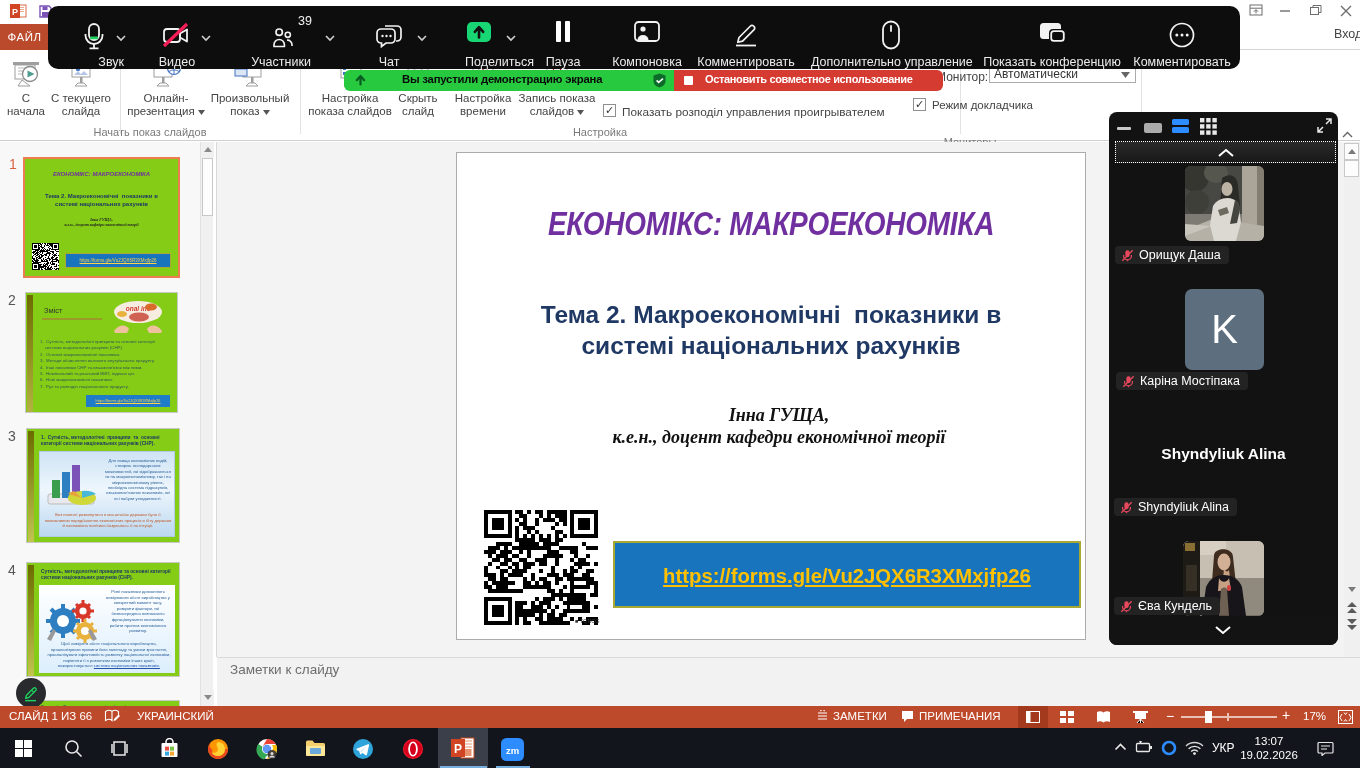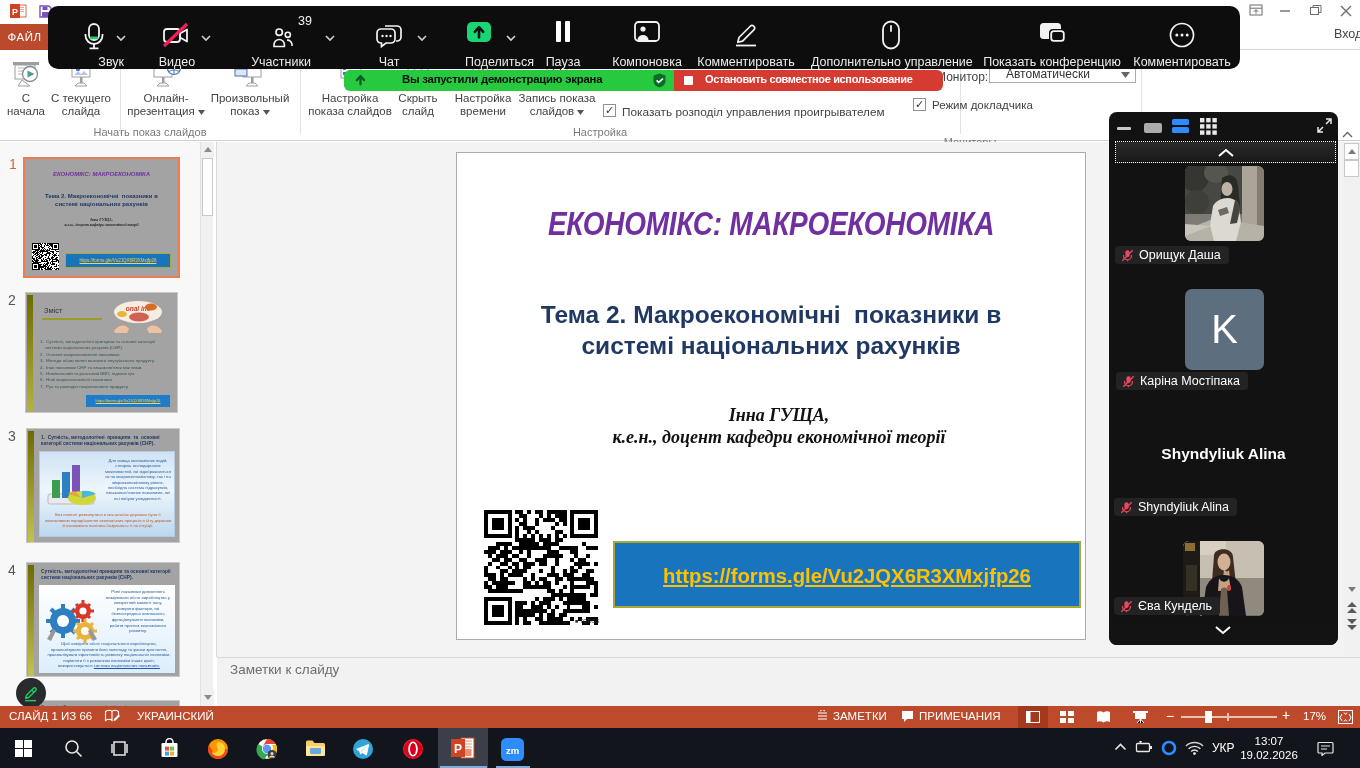--- a/index.html
+++ b/index.html
@@ -13,21 +13,21 @@
 #ribbon{left:0;top:50px;width:1360px;height:91px;background:#fff;border-bottom:1px solid #cfcfcf;}
 .rsep{position:absolute;top:54px;width:1px;height:80px;background:#e2e2e2;}
 .rbtn{position:absolute;top:54px;text-align:center;color:#444;font-size:11.5px;line-height:13px;}
 .rbtn .ric{height:36px;display:flex;align-items:flex-end;justify-content:center;margin-bottom:2px;}
 .glabel{position:absolute;top:126px;font-size:11px;color:#7a7a7a;text-align:center;}
 .cbx{position:absolute;width:13px;height:13px;background:#fff;border:1px solid #8f8f8f;font-size:11px;line-height:11px;text-align:center;color:#333;}
 .cbxlab{position:absolute;font-size:11.5px;color:#444;}
 
 #thumbpanel{left:0;top:142px;width:200px;height:564px;background:#f8f8f8;overflow:hidden;}
 .thumbnum{position:absolute;font-size:13px;color:#555;}
-.thumb{position:absolute;background:#a3a3a3;border:1px solid #c8c8c8;overflow:hidden;}
+.thumb{position:absolute;background:#84cc16;border:1px solid #c8c8c8;overflow:hidden;}
 #thumbscroll{left:200px;top:142px;width:13px;height:564px;background:#f0f0f0;border-left:1px solid #e2e2e2;}
 #splitter{left:216px;top:142px;width:1px;height:515px;background:#d8d8d8;}
 
 #slidearea{left:217px;top:142px;width:1127px;height:515px;background:#f3f3f3;}
 #slide{left:456px;top:152px;width:630px;height:488px;background:#fff;border:1px solid #ababab;}
 
 #notes{left:217px;top:657px;width:1143px;height:49px;background:#f2f2f2;border-top:1px solid #d9d9d9;color:#6d6d6d;font-size:13.5px;}
 #statusbar{z-index:30;left:0;top:706px;width:1360px;height:22px;background:#BE4A2C;color:#fff;font-size:11.5px;}
 
 #vscroll{left:1344px;top:142px;width:16px;height:564px;background:#f0f0f0;}
@@ -199,21 +199,21 @@
 <div class="glabel" style="left:880px;width:180px;margin-top:10px;">Мониторы</div>
 <div class="rsep" style="left:120px;"></div>
 <div class="rsep" style="left:300px;"></div>
 <div class="rsep" style="left:960px;"></div>
 <div class="rsep" style="left:1141px;"></div>
 <div class="cbx" style="left:603px;top:104px;">✓</div>
 <div class="cbxlab" style="left:622px;top:105px;font-size:11.8px;">Показать розподіл управления проигрывателем</div>
 <div class="cbx" style="left:913px;top:98px;">✓</div>
 <div class="cbxlab" style="left:932px;top:99px;">Режим докладчика</div>
 <div class="abs" style="left:936px;top:70px;font-size:12px;color:#444;">Монитор:</div>
-<div class="abs" style="left:989px;top:66px;width:147px;height:17px;border:1px solid #ababab;background:#fff;font-size:12px;color:#333;line-height:15px;padding-left:16px;">Автоматически<svg style="position:absolute;right:5px;top:5px;" width="9" height="6" viewBox="0 0 9 6">
+<div class="abs" style="left:989px;top:66px;width:147px;height:17px;border:1px solid #ababab;background:#fff;font-size:12px;color:#333;line-height:15px;padding-left:4px;">Автоматически<svg style="position:absolute;right:5px;top:5px;" width="9" height="6" viewBox="0 0 9 6">
       <path d="M4.5 6 L0 0 H9z" fill="#666"></path>
     </svg></div>
 
 <div class="abs" id="thumbpanel">
 
   <div class="thumbnum" style="left:9px;top:14px;color:#D86344;font-size:14px;">1</div>
   <div class="thumbnum" style="left:8px;top:150px;font-size:14px;">2</div>
   <div class="thumbnum" style="left:8px;top:286px;font-size:14px;">3</div>
   <div class="thumbnum" style="left:8px;top:420px;font-size:14px;">4</div>
 

